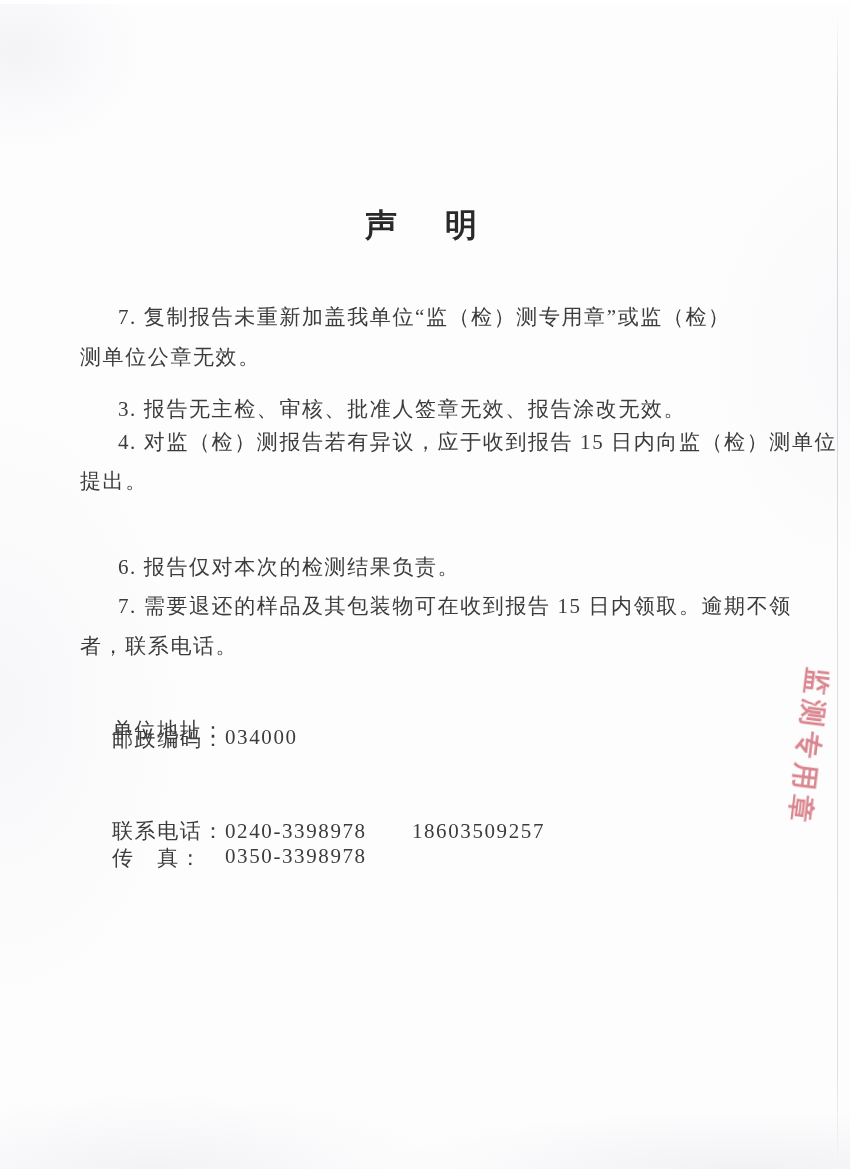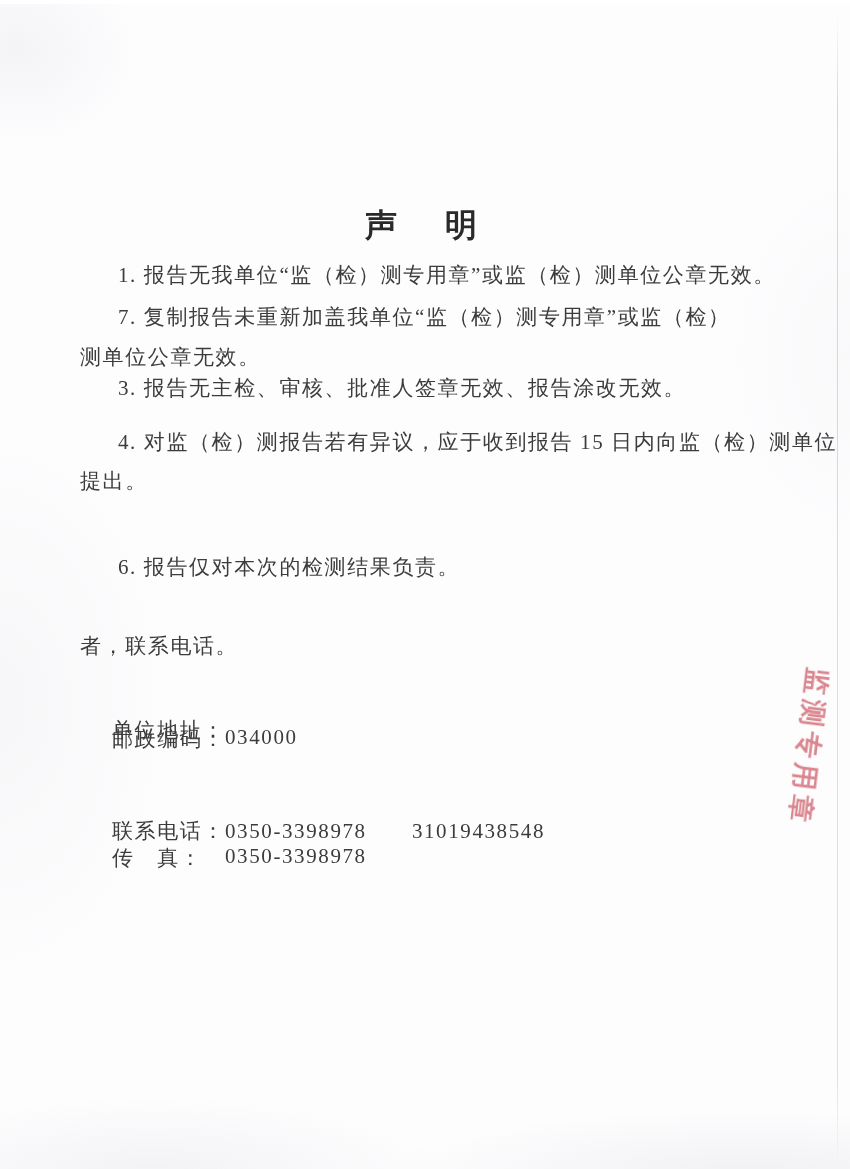--- a/index.html
+++ b/index.html
@@ -52,37 +52,37 @@
     white-space:pre;
   }
 </style>
 </head>
 <body>
 
 <div class="page">
 
   <div class="title">声　明</div>
 
-  <div class="line indent" style="top:258px">1. 报告无我单位“监（检）测专用章”或监（检）测单位公章无效。</div>
   <div class="line indent" style="top:300px">7. 复制报告未重新加盖我单位“监（检）测专用章”或监（检）</div>
   <div class="line noindent" style="top:340px">测单位公章无效。</div>
-  <div class="line indent" style="top:371px">3. 报告无主检、审核、批准人签章无效、报告涂改无效。</div>
+  <div class="line indent" style="top:392px">3. 报告无主检、审核、批准人签章无效、报告涂改无效。</div>
   <div class="line indent" style="top:425px">4. 对监（检）测报告若有异议，应于收到报告 15 日内向监（检）测单位</div>
   <div class="line noindent" style="top:464px">提出。</div>
   <div class="line indent" style="top:550px">6. 报告仅对本次的检测结果负责。</div>
+  <div class="line indent" style="top:589px">7. 需要退还的样品及其包装物可在收到报告 15 日内领取。逾期不领</div>
   <div class="line noindent" style="top:629px">者，联系电话。</div>
 
   <div class="contact-row" style="top:712px">
     <span class="clabel">单位地址：</span>
   </div>
   <div class="contact-row" style="top:721px">
     <span class="clabel">邮政编码：</span><span class="cvalue">034000</span>
   </div>
   <div class="contact-row" style="top:813px">
-    <span class="clabel">联系电话：</span><span class="cvalue">0350-3398978　　31019438548</span>
+    <span class="clabel">联系电话：</span><span class="cvalue">0240-3398978　　18603509257</span>
   </div>
   <div class="contact-row" style="top:840px">
     <span class="clabel">传　真：</span><span class="cvalue">0350-3398978</span>
   </div>
 
   <div class="stamp">监测专用章</div>
 
   <div class="edge-line"></div>
 </div>
 

